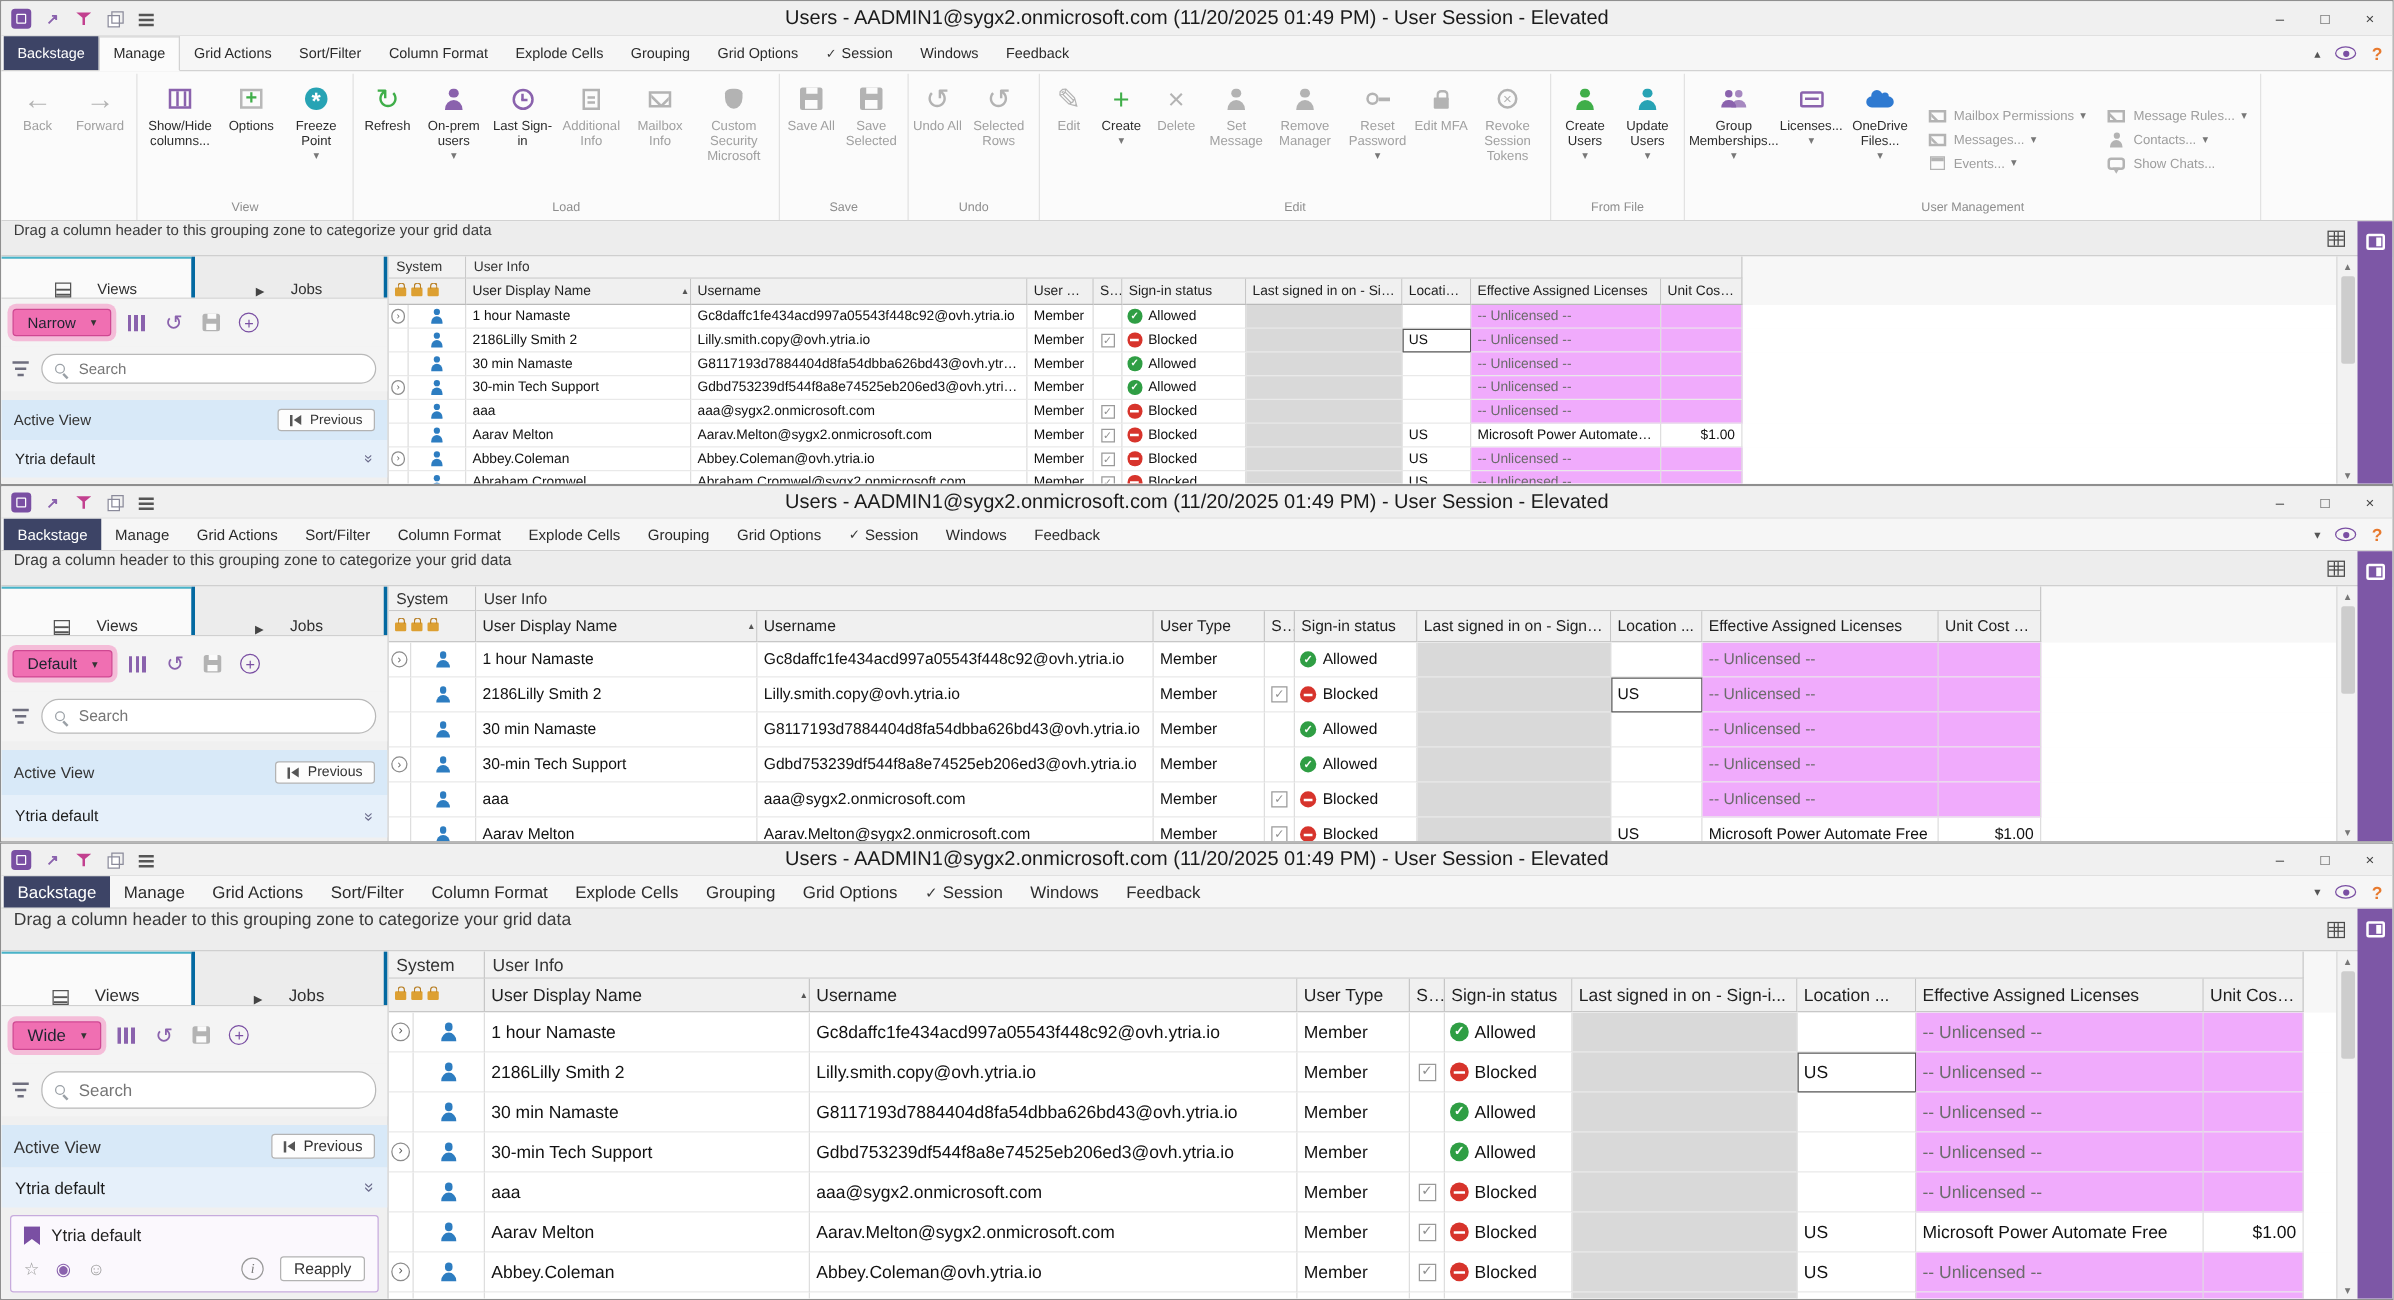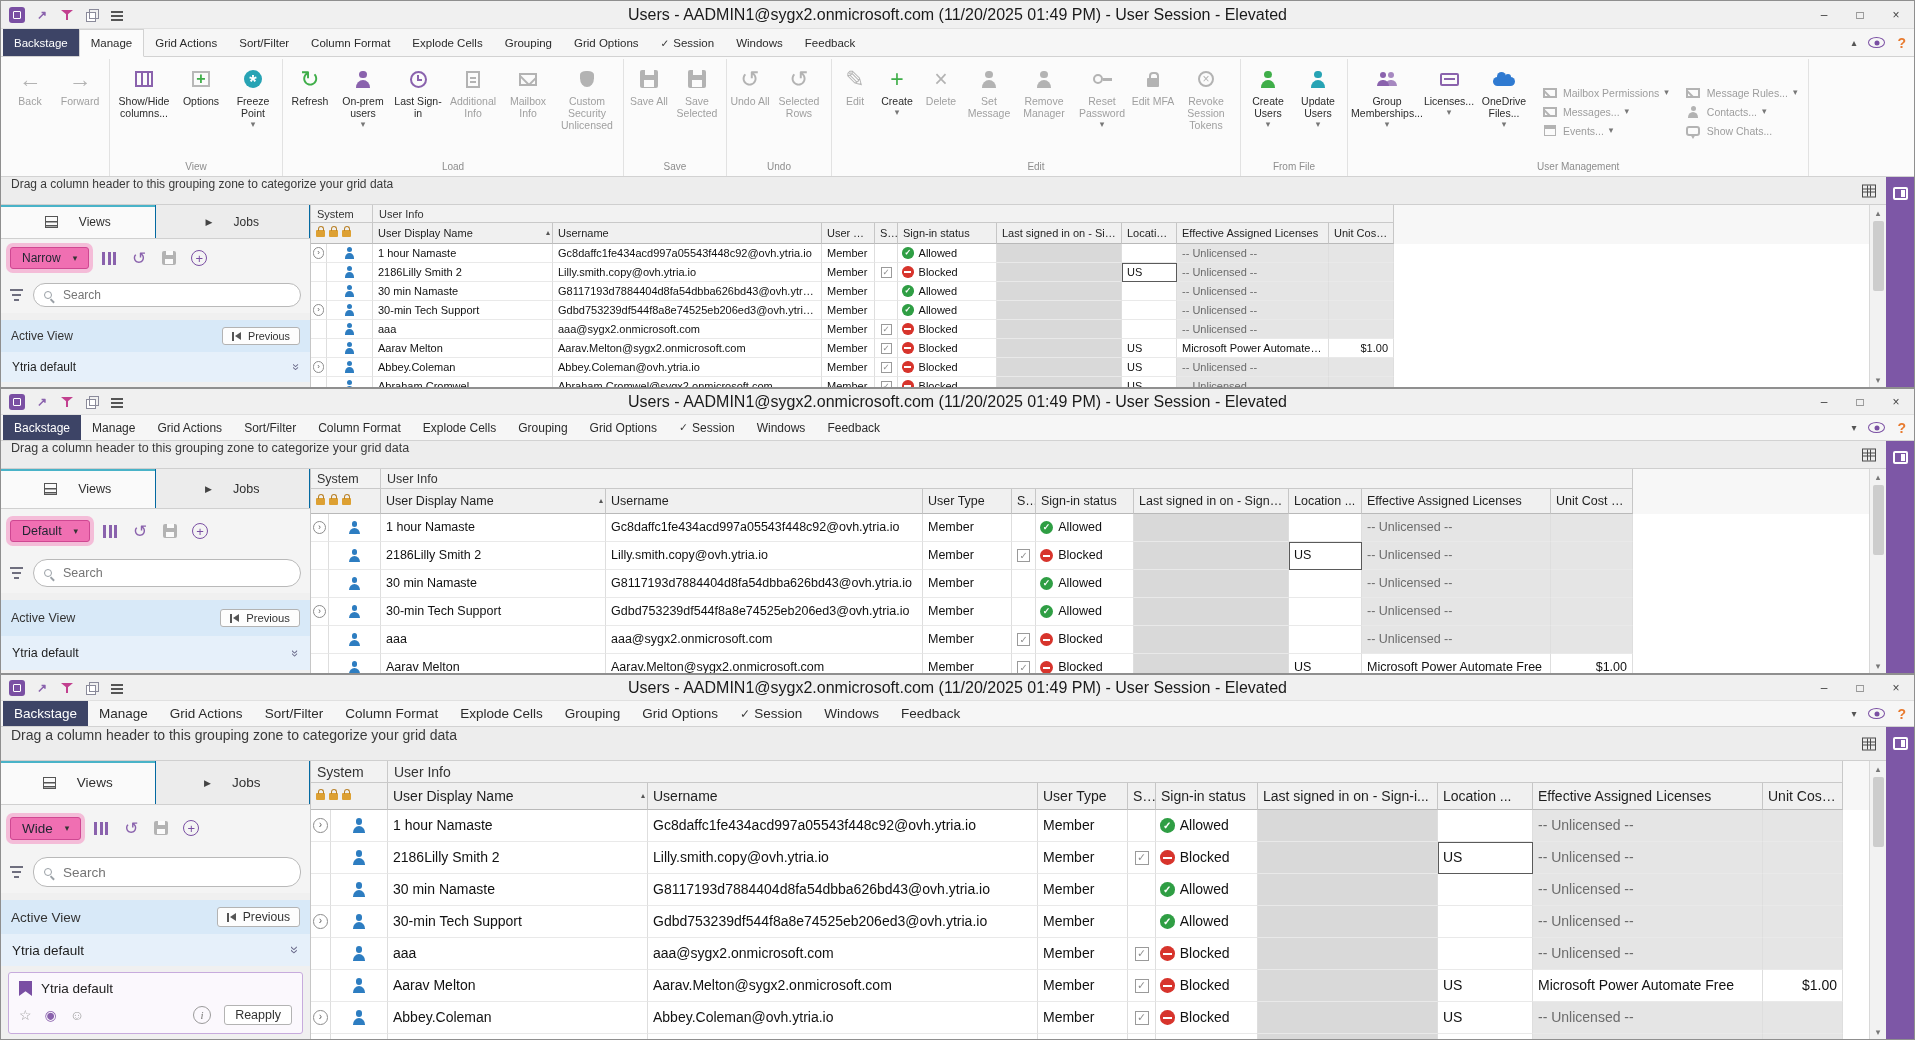--- a/index.html
+++ b/index.html
@@ -112,21 +112,21 @@
  linear-gradient(#4a4a4a,#4a4a4a) 0 33%/100% 1px no-repeat,
  linear-gradient(#4a4a4a,#4a4a4a) 0 66%/100% 1px no-repeat}
 .strip{position:absolute;top:0;right:0;bottom:0;width:28px;background:#7d57a6;z-index:5;display:flex;justify-content:center;align-items:flex-start;padding-top:10px}
 .strip-ico{width:15px;height:13px;border:2px solid #fff;border-radius:2px;position:relative}
 .strip-ico::after{content:"";position:absolute;top:1px;bottom:1px;right:1px;width:4px;background:#fff}
 .content{flex:1;display:flex;min-height:0;padding-right:28px;background:#fff}
 
 
 .panel{flex:0 0 310px;display:flex;flex-direction:column;background:#f0f0f0;border-right:1px solid #c6c6c6;font-size:var(--pfs);overflow:hidden}
 .ptabs{flex:0 0 var(--ptabh);display:flex;background:#e4e4e4;border-bottom:1px solid #d0d0d0}
-.ptab{flex:1;display:flex;align-items:center;justify-content:center;gap:21px;color:#2f2f2f;background:#ececec;border-right:1px solid #0369a1}
+.ptab{flex:1;display:flex;align-items:flex-end;justify-content:center;gap:21px;color:#2f2f2f;background:#ececec;border-right:3px solid #0369a1}
 .ptab.active{background:#fafafa;box-shadow:inset 0 2px 0 #49b3c8}
 .i-viewsic{width:13px;height:12px;border:1.5px solid #555;background:linear-gradient(#555,#555) 0 4px/100% 1.5px no-repeat,linear-gradient(#555,#555) 0 8px/100% 1.5px no-repeat}
 .i-jobsic{font-size:9px;color:#444}
 .pctrl{flex:0 0 var(--pctrlh);display:flex;align-items:center;gap:10px;padding:0 9px;background:#f4f4f4}
 .viewsel{display:inline-flex;align-items:center;gap:12px;padding:3px 11px;background:#f06fb2;border:1px solid #cf4792;border-radius:3px;color:#1e2430;box-shadow:0 0 0 4px rgba(244,120,182,.45);cursor:default}
 .viewsel .car{color:#343434}
 .pic{display:inline-flex;align-items:center;justify-content:center;width:20px;height:20px;color:#8a62ad}
 .i-columns2{width:14px;height:13px;background:repeating-linear-gradient(90deg,#8a62ad 0 3px,transparent 3px 5.5px)}
 .undoq{font-size:17px}
 .pic .i-floppy{font-size:14px;color:#b3b3b3}
@@ -171,21 +171,21 @@
 .hc-name{display:flex;align-items:center;padding-right:2px}
 .hc-name .ht{flex:1;overflow:hidden;text-overflow:ellipsis;white-space:nowrap}
 .sort{font-size:8px;color:#555;margin-left:2px}
 .grows{flex:1;overflow:hidden;background:#fbfbfb}
 .grow{height:var(--rowh);background:#fff}
 .c{border-right:1px solid #dedede;border-bottom:1px solid #e9e9e9;padding:0 5px;line-height:calc(var(--rowh) - 1px);white-space:nowrap;overflow:hidden;text-overflow:ellipsis;color:#111}
 .c-exp,.c-ico,.c-chk{display:flex;align-items:center;justify-content:center;padding:0}
 .c-stat{display:flex;align-items:center;padding:0 4px}
 .c-cost{text-align:right}
 .c-last{background:#d9d9d9}
-.c-lic.v-unlicensed,.c-cost.v-unlicensed{background:#e5e5e5;color:#6b6b6b}
+.c-lic.v-unlicensed,.c-cost.v-unlicensed{background:#f0abfc;color:#6b6b6b}
 .c-loc.v-true{outline:1px solid #5a5a5a;outline-offset:-1px;background:#fff}
 .rexp{width:1.05em;height:1.05em;border:1px solid #8c8c8c;border-radius:50%;color:#5f5f5f;display:inline-flex;align-items:center;justify-content:center}
 .rexp::before{content:"›";font-size:.72em;line-height:1}
 .c-ico .i-person{font-size:1.05em;color:#2d7dc1}
 .st{width:1.05em;height:1.05em;border-radius:50%;display:inline-flex;align-items:center;justify-content:center;color:#fff;margin-right:5px;flex:0 0 auto}
 .st.v-allowed{background:#2f9e44}
 .st.v-allowed::before{content:"✓";font-size:.72em;font-weight:700}
 .st.v-blocked{background:#d7342c}
 .st.v-blocked::before{content:"";width:58%;height:2px;background:#fff}
 .cb{width:1em;height:1em;border:1px solid #9a9a9a;background:#fff;display:inline-flex;align-items:center;justify-content:center}
@@ -306,21 +306,21 @@
         <div class="rbtn dis w52">
             <span class="ric gray">
               <span class="i-mailb"></span>
             </span>
             <span class="lbl">Mailbox Info</span>
           </div>
         <div class="rbtn dis w66">
             <span class="ric gray">
               <span class="i-shield"></span>
             </span>
-            <span class="lbl">Custom Security Unlicensed</span>
+            <span class="lbl">Custom Security Microsoft</span>
           </div>
       </div>
       <div class="rlabel">Load</div>
     </div>
     <div class="rgroup">
       <div class="rbtns">
         <div class="rbtn dis w44">
             <span class="ric gray">
               <span class="i-floppy"></span>
             </span>

